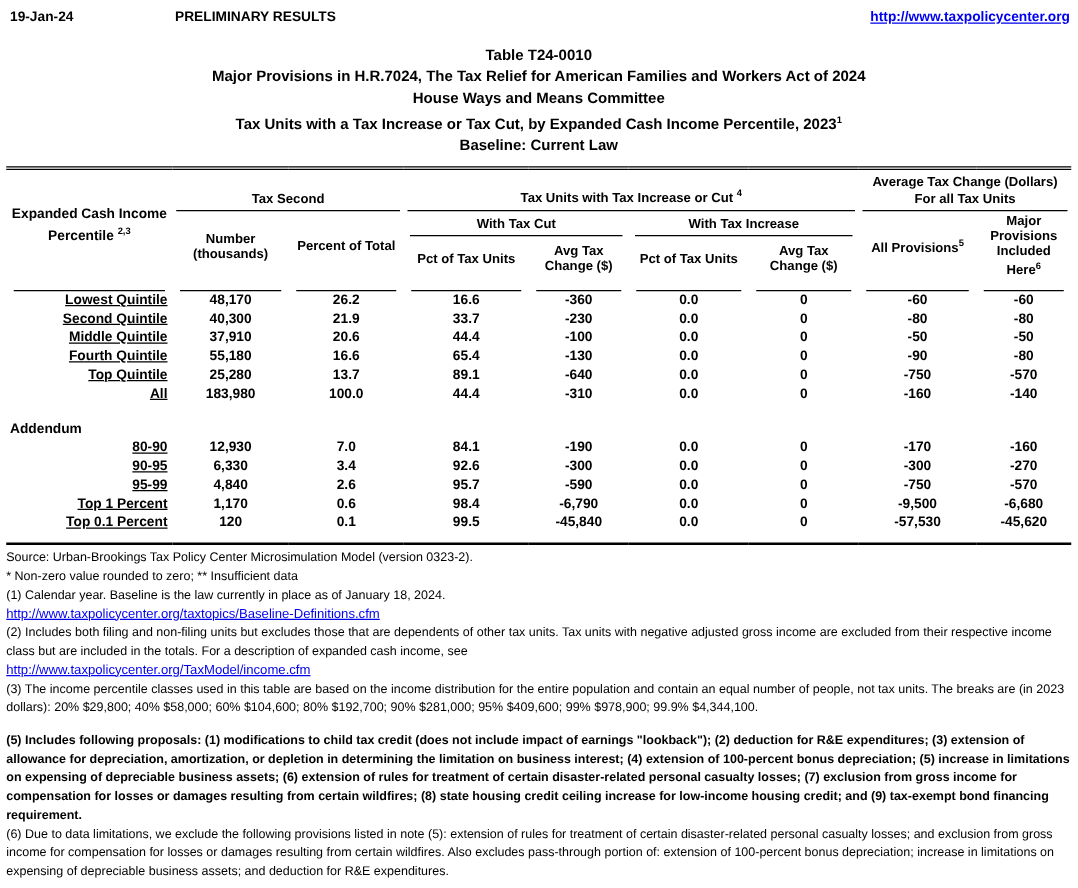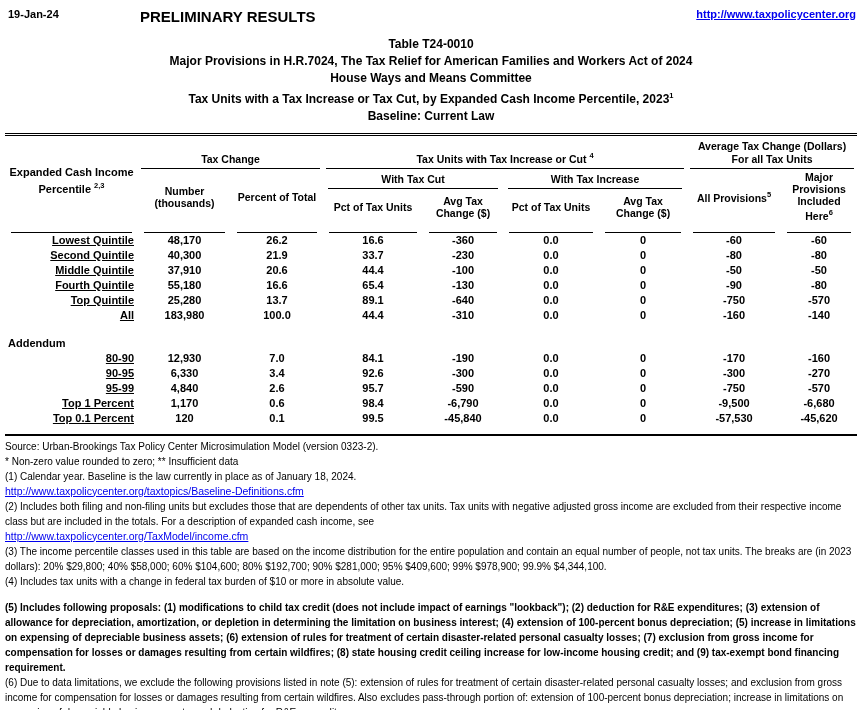--- a/index.html
+++ b/index.html
@@ -3,21 +3,21 @@
 <meta charset="utf-8">
 <style>
   * { margin:0; padding:0; box-sizing:border-box; }
   html,body { background:#fff; }
   body { font-family:"Liberation Sans", sans-serif; color:#000; }
   .page { position:relative; width:862px; height:710px; background:#fff; overflow:hidden; }
 
   
   .topbar { position:relative; height:26px;padding-left:21px; }
   .topbar .date { position:absolute; left:8px; top:8px; font-size:11px; font-weight:bold; }
-  .topbar .prelim { position:absolute; left:140px; top:8px; font-size:15px; font-weight:bold; }
+  .topbar .prelim { position:absolute; left:140px; top:8px; font-size:11px; font-weight:bold; }
   .topbar .site { position:absolute; right:6px; top:8px; font-size:11px; font-weight:bold; color:#0000EE; text-decoration:underline; }
 
   
   .titles { text-align:center; margin-top:10px; }
   .titles div { font-size:12px; font-weight:bold; line-height:17px; }
   sup { font-size:7.5px; vertical-align:super; font-weight:bold; }
 
   
   table.results { border-collapse:collapse; table-layout:fixed; width:852px; margin:8px 5px 0 5px;
                   border-top:3px double #000; border-bottom:2px solid #000; }
@@ -74,21 +74,21 @@
         <col style="width:80px">
         <col style="width:96px">
       <col style="width:88px">
         <col style="width:94px">
         <col style="width:76px">
     </colgroup>
     <thead>
       <tr class="r1">
         <th rowspan="3" class="corner"><span>Expanded Cash Income Percentile</span> <sup>2,3</sup></th>
         <th colspan="2">
-            <div class="gline"><span>Tax Change</span></div>
+            <div class="gline"><span>Tax Second</span></div>
           </th>
         <th colspan="4">
             <div class="gline"><span>Tax Units with Tax Increase or Cut</span> <sup>4</sup></div>
           </th>
         <th colspan="2">
             <div class="gline"><span>Average Tax Change (Dollars) For all Tax Units</span></div>
           </th>
       </tr>
       <tr class="r2">
         <th rowspan="2" class="span2">Number (thousands)</th>
@@ -273,18 +273,17 @@
   </table>
 
   <div class="notes">
     <div class="note">Source: Urban-Brookings Tax Policy Center Microsimulation Model (version 0323-2).</div>
     <div class="note">* Non-zero value rounded to zero; ** Insufficient data</div>
     <div class="note">(1) Calendar year. Baseline is the law currently in place as of January 18, 2024.</div>
     <a class="note-link" href="#">http://www.taxpolicycenter.org/taxtopics/Baseline-Definitions.cfm</a>
     <div class="note">(2) Includes both filing and non-filing units but excludes those that are dependents of other tax units. Tax units with negative adjusted gross income are excluded from their respective income class but are included in the totals. For a description of expanded cash income, see</div>
     <a class="note-link" href="#">http://www.taxpolicycenter.org/TaxModel/income.cfm</a>
     <div class="note">(3) The income percentile classes used in this table are based on the income distribution for the entire population and contain an equal number of people, not tax units. The breaks are (in 2023 dollars): 20% $29,800; 40% $58,000; 60% $104,600; 80% $192,700; 90% $281,000; 95% $409,600; 99% $978,900; 99.9% $4,344,100.</div>
-    <div class="note">(4) Includes tax units with a change in federal tax burden of $10 or more in absolute value.</div>
     <div class="note gap-top">(5) Includes following proposals: (1) modifications to child tax credit (does not include impact of earnings "lookback"); (2) deduction for R&amp;E expenditures; (3) extension of allowance for depreciation, amortization, or depletion in determining the limitation on business interest; (4) extension of 100-percent bonus depreciation; (5) increase in limitations on expensing of depreciable business assets; (6) extension of rules for treatment of certain disaster-related personal casualty losses; (7) exclusion from gross income for compensation for losses or damages resulting from certain wildfires; (8) state housing credit ceiling increase for low-income housing credit; and (9) tax-exempt bond financing requirement.</div>
     <div class="note">(6) Due to data limitations, we exclude the following provisions listed in note (5): extension of rules for treatment of certain disaster-related personal casualty losses; and exclusion from gross income for compensation for losses or damages resulting from certain wildfires. Also excludes pass-through portion of: extension of 100-percent bonus depreciation; increase in limitations on expensing of depreciable business assets; and deduction for R&amp;E expenditures.</div>
   </div>
 
 </div>
 
 </body></html>

